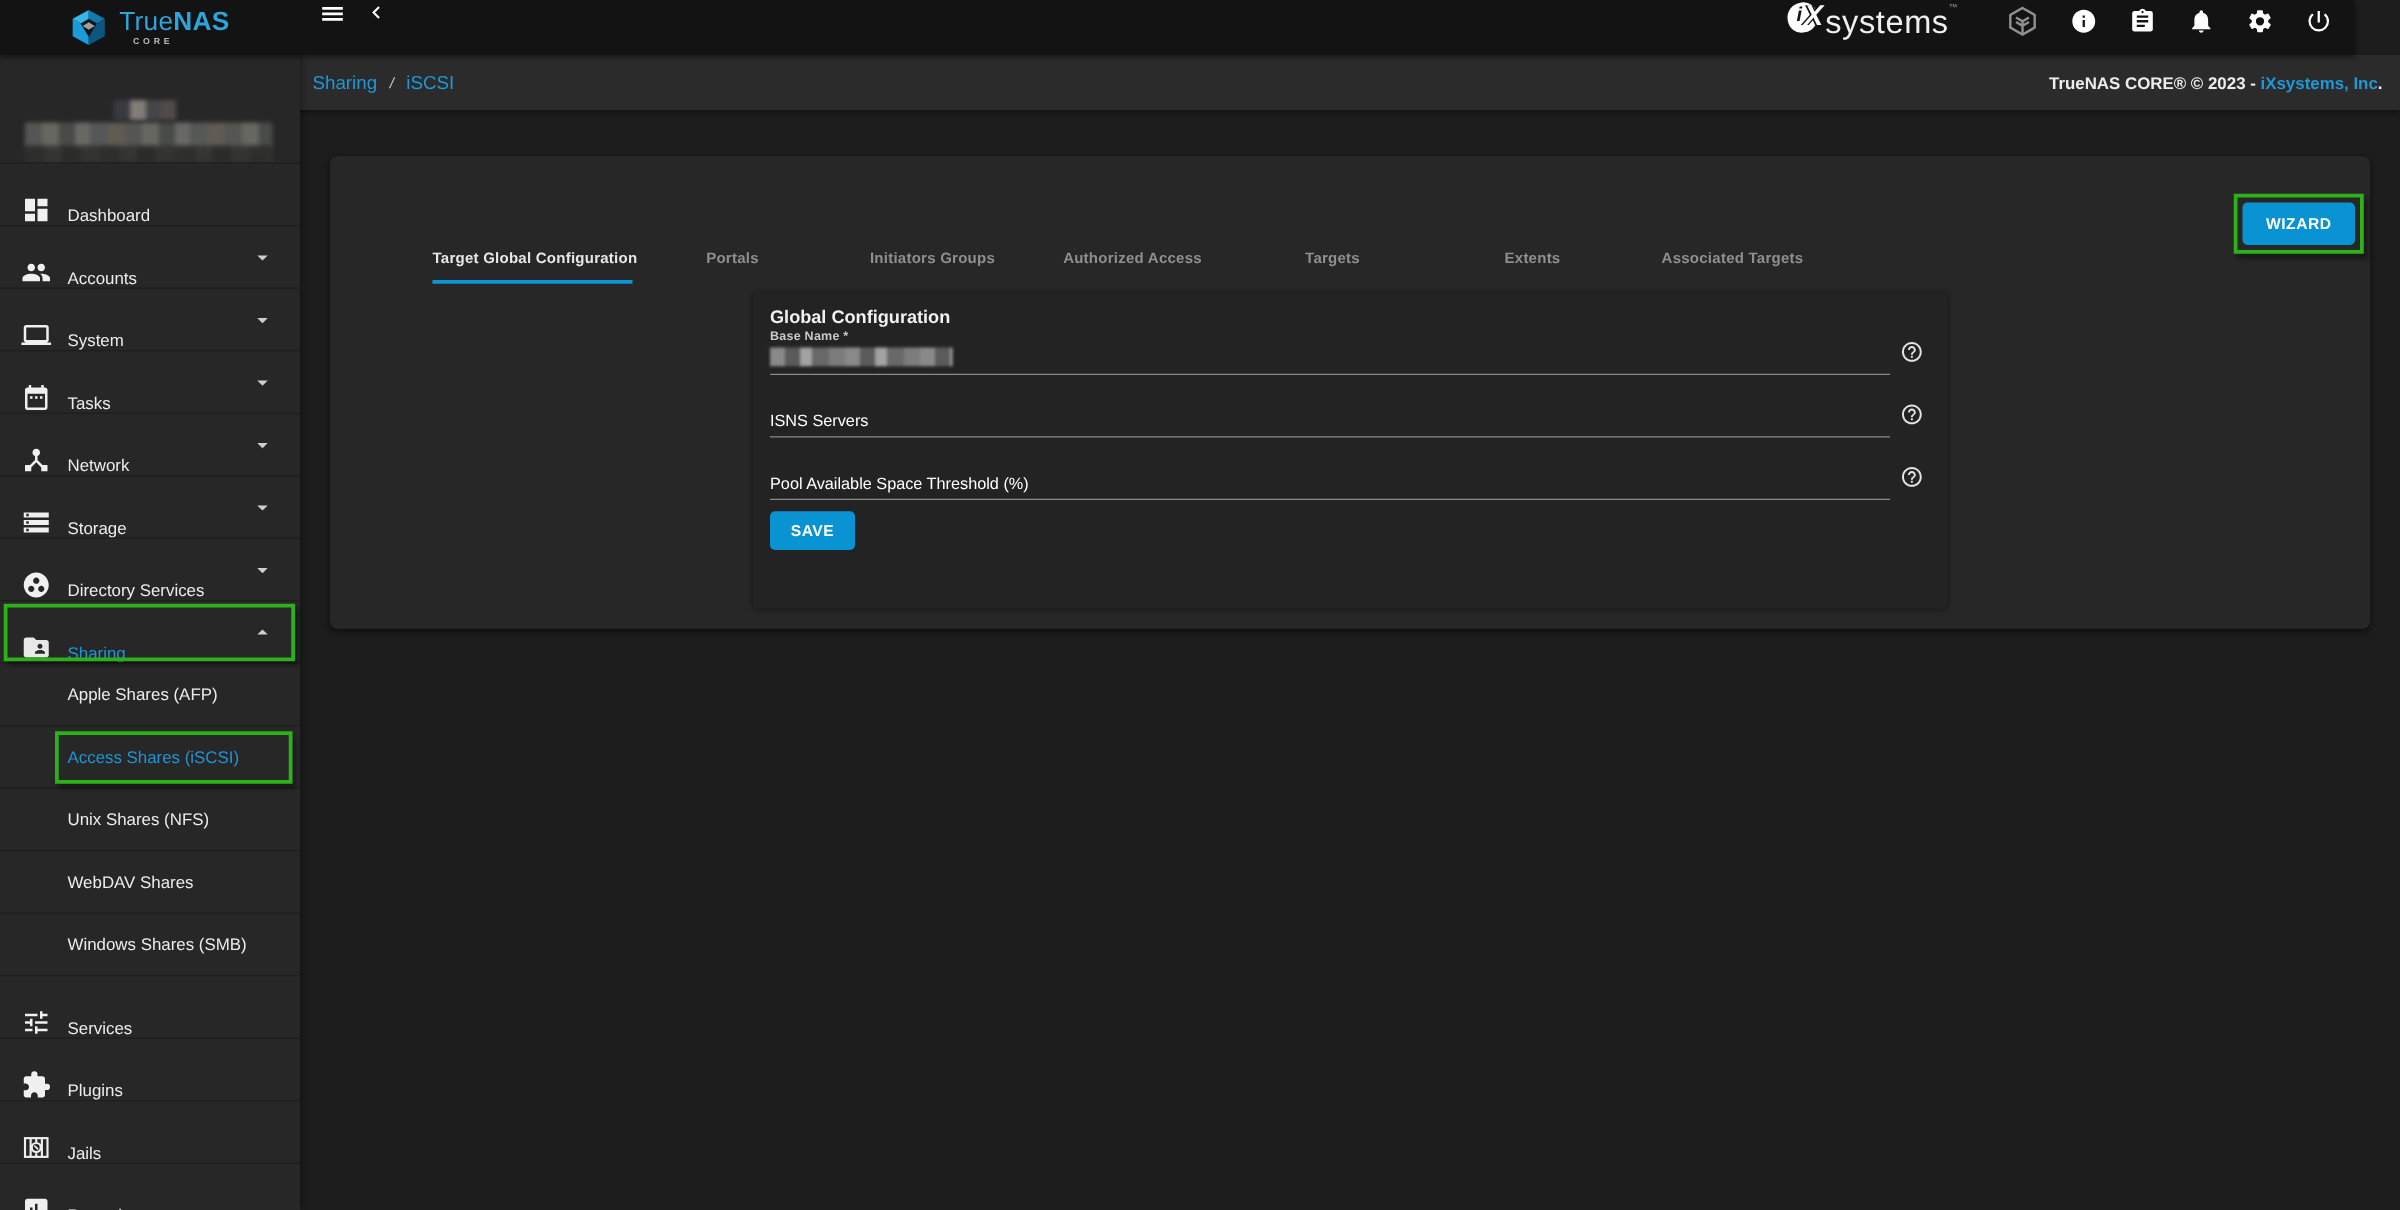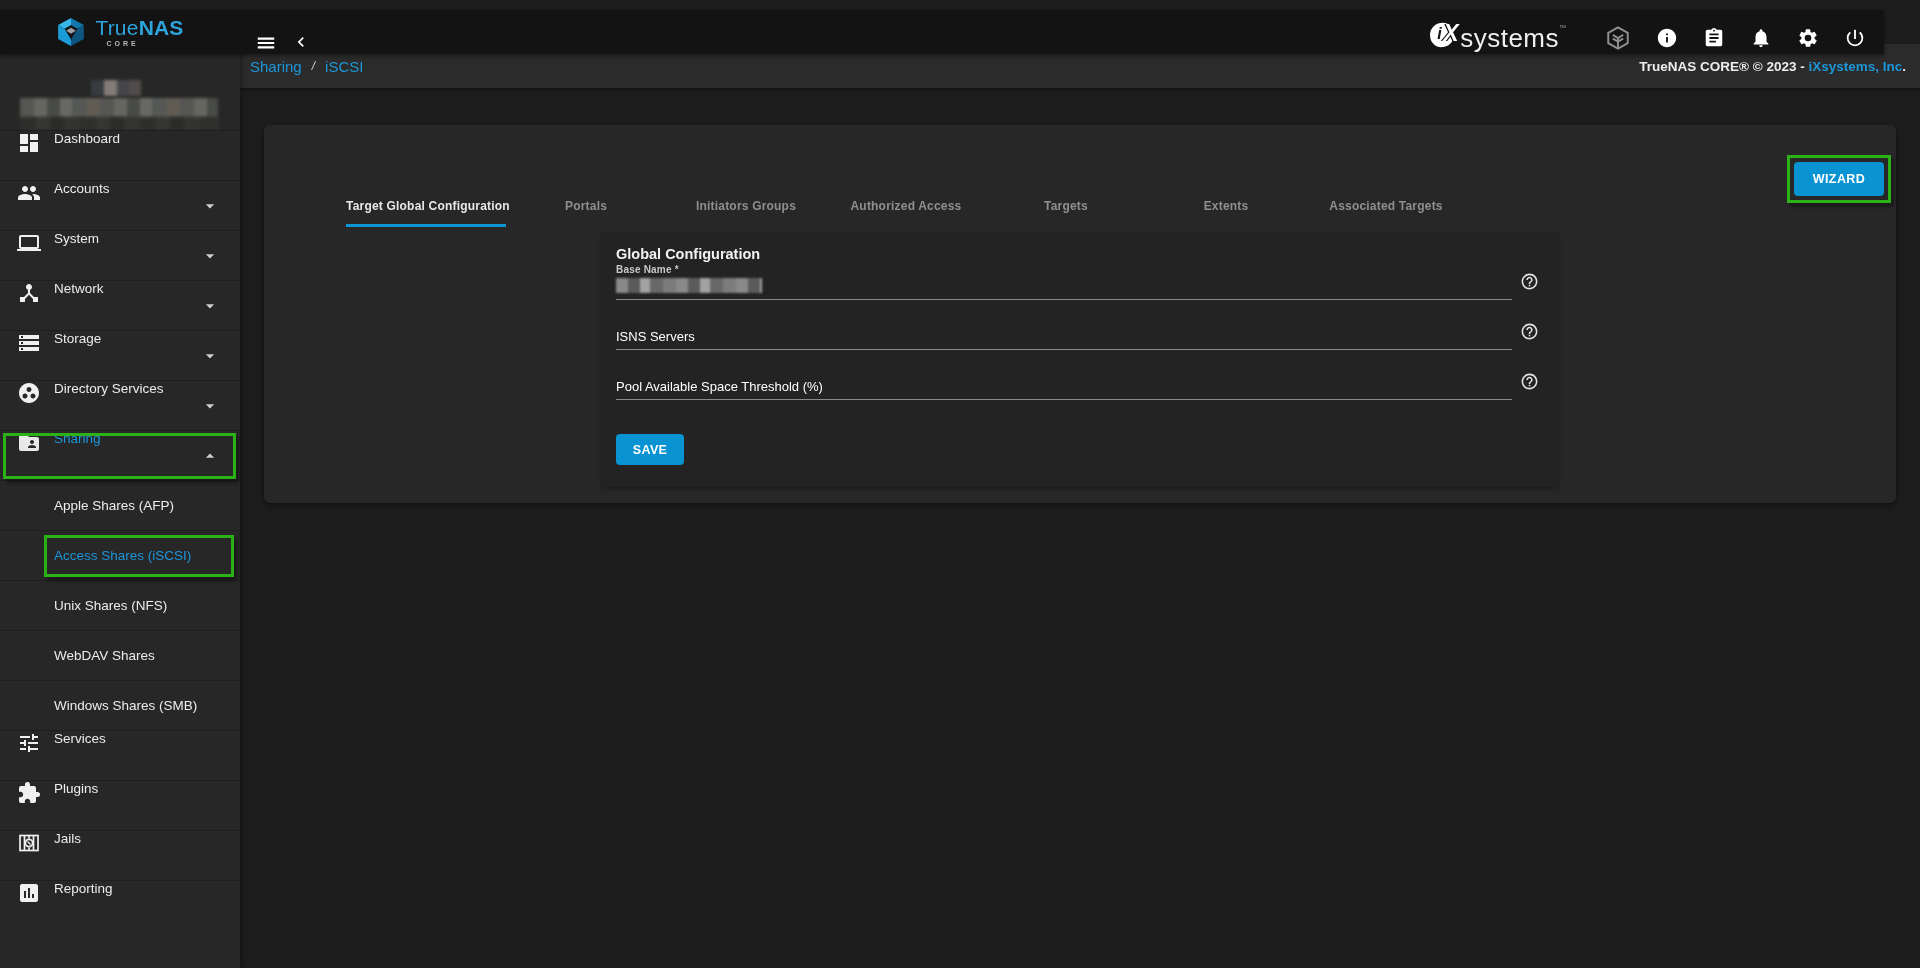--- a/index.html
+++ b/index.html
@@ -1,22 +1,22 @@
 <!DOCTYPE html>
 <html><head>
 <meta charset="utf-8">
 <style>
   * { margin:0; padding:0; box-sizing:border-box; }
   html,body { width:1920px; height:968px; overflow:hidden; background:#1d1d1d;
     font-family:"Liberation Sans", sans-serif; -webkit-font-smoothing:antialiased; }
   .app { position:relative; width:1920px; height:968px; }
 
   
-  .topbar { position:absolute; left:0; top:10px; width:1884px; height:44px; background:#131313;
-    display:flex; align-items:flex-end; z-index:30; box-shadow:0 2px 4px rgba(0,0,0,.45); }
+  .topbar { position:absolute; left:0; top:0; width:1884px; height:44px; background:#131313;
+    display:flex; align-items:flex-start; z-index:30; box-shadow:0 2px 4px rgba(0,0,0,.45); }
   .brand-zone { width:240px; height:44px; display:flex; align-items:center; justify-content:center; gap:9px; }
   .brand-text { line-height:1; }
   .brand-main { font-size:21px; color:#2da4dc; letter-spacing:.2px; }
   .brand-main b { font-weight:700; }
   .brand-sub { font-size:7px; letter-spacing:3px; color:#b9b9b9; font-weight:700; margin:2px 0 0 11px; }
   .top-iconbtn { background:none; border:none; color:#fff; cursor:pointer; display:flex; align-items:center; }
   .hamburger { margin-left:15px; }
   .backchev { margin-left:14px; }
   .top-right { margin-left:auto; display:flex; align-items:center; gap:25px; padding-right:18px; }
   .ix-logo { display:flex; align-items:flex-start; margin-right:14px; cursor:default; }
@@ -42,21 +42,21 @@
   .sidebar { position:absolute; left:0; top:44px; width:240px; height:924px; background:#272727; z-index:25;
     box-shadow:2px 0 5px rgba(0,0,0,.3); }
   .user-area { position:relative; height:86px; }
   .pix { position:absolute; filter:blur(1.5px); opacity:.9; border-radius:1px; }
   .pix-1 { left:91px; top:36px; width:50px; height:16px;
     background:repeating-linear-gradient(90deg,#3a3d42 0 13px,#8d8781 13px 26px,#4a4a4e 26px 38px,#55504e 38px 50px); }
   .pix-2 { left:20px; top:54px; width:198px; height:20px;
     background:repeating-linear-gradient(90deg,#5b5b58 0 14px,#6e6e68 14px 27px,#4d4f4c 27px 40px,#70706c 40px 52px,#5a5e5a 52px 66px,#676158 66px 80px); }
   .pix-3 { left:20px; top:72px; width:198px; height:14px; opacity:.65;
     background:repeating-linear-gradient(90deg,#32332f 0 16px,#3d3e3a 16px 30px,#2e2f2c 30px 44px,#3a3a36 44px 60px); }
-  .sb-item { position:relative; height:50px; display:flex; align-items:flex-start; padding-left:17px;
+  .sb-item { position:relative; height:50px; display:flex; align-items:flex-end; padding-left:17px;
     border-top:1px solid #1e1e1e; cursor:pointer; }
   .sb-icon { width:24px; height:24px; color:#f0f0f0; flex:none; }
   .sb-icon svg { display:block; }
   .sb-label { margin-left:13px; font-size:13.5px; color:#ececec; }
   .sb-item.active .sb-label { color:#1d96d9; }
   .sb-chevron { position:absolute; right:20px; top:50%; transform:translateY(-50%); width:20px; height:20px; color:#cfcfcf; }
   .sb-sub { position:relative; height:50px; display:flex; align-items:center; padding-left:54px;
     border-top:1px solid #1e1e1e; cursor:pointer; }
   .sb-sub .sb-label { margin-left:0; }
   .sb-sub.active .sb-label { color:#1d96d9; }
@@ -86,21 +86,21 @@
   .field { position:relative; width:896px; border-bottom:1px solid #8a8a8a; }
   .f1 { margin-top:2px; padding-bottom:5px; }
   .f1 .flabel { font-size:10px; font-weight:700; color:#c9c9c9; letter-spacing:.2px; }
   .fvalue { margin-top:3px; height:16px; cursor:text; }
   .pix-val { width:146px; height:15px; filter:blur(1.2px); opacity:.95;
     background:repeating-linear-gradient(90deg,#8f8f8f 0 12px,#5e5e5e 12px 24px,#a9a9a9 24px 34px,#6c6c6c 34px 47px,#818181 47px 60px); }
   .f2 { height:50px; display:flex; align-items:flex-end; padding-bottom:5px; cursor:text; }
   .f2 .flabel { font-size:13px; color:#ffffff; }
   .help { position:absolute; right:-27px; bottom:8px; width:19px; height:19px; color:#e2e2e2; cursor:pointer; }
   .help svg { display:block; }
-  .save-btn { margin-top:34px; width:68px; height:31px; }
+  .save-btn { margin-top:9px; width:68px; height:31px; }
 
   [data-interactable="true"] { cursor:pointer; }
 </style>
 </head>
 <body>
 
 <div class="app" data-interactable="false">
 
   <div class="topbar" data-interactable="false">
     <div class="brand-zone" data-interactable="false">
@@ -215,20 +215,31 @@
           <svg viewBox="0 0 24 24" width="24" height="24" fill="currentColor">
             <path d="M20 18c1.1 0 1.99-.9 1.99-2L22 6c0-1.1-.9-2-2-2H4c-1.1 0-2 .9-2 2v10c0 1.1.9 2 2 2H0v2h24v-2h-4zM4 6h16v10H4V6z"></path>
           </svg>
         </span>
       <span class="sb-label" data-interactable="false">System</span>
       <span class="sb-chevron" data-interactable="false"><svg viewBox="0 0 24 24" width="20" height="20" fill="currentColor">
             <path d="M7 10l5 5 5-5z"></path>
           </svg></span>
     </div>
 
+    <div class="sb-item" data-interactable="true">
+      <span class="sb-icon" data-interactable="false">
+          <svg viewBox="0 0 24 24" width="24" height="24" fill="currentColor">
+            <path d="M9 11H7v2h2v-2zm4 0h-2v2h2v-2zm4 0h-2v2h2v-2zm2-7h-1V2h-2v2H8V2H6v2H5c-1.11 0-1.99.9-1.99 2L3 20c0 1.1.89 2 2 2h14c1.1 0 2-.9 2-2V6c0-1.1-.9-2-2-2zm0 16H5V9h14v11z"></path>
+          </svg>
+        </span>
+      <span class="sb-label" data-interactable="false">Tasks</span>
+      <span class="sb-chevron" data-interactable="false"><svg viewBox="0 0 24 24" width="20" height="20" fill="currentColor">
+            <path d="M7 10l5 5 5-5z"></path>
+          </svg></span>
+    </div>
 
     <div class="sb-item" data-interactable="true">
       <span class="sb-icon" data-interactable="false">
           <svg viewBox="0 0 24 24" width="24" height="24" fill="currentColor">
             <path d="M17 16l-4-4V8.82C14.16 8.4 15 7.3 15 6c0-1.66-1.34-3-3-3S9 4.34 9 6c0 1.3.84 2.4 2 2.82V12l-4 4H3v5h5v-3.05l4-4.2 4 4.2V21h5v-5h-4z"></path>
           </svg>
         </span>
       <span class="sb-label" data-interactable="false">Network</span>
       <span class="sb-chevron" data-interactable="false"><svg viewBox="0 0 24 24" width="20" height="20" fill="currentColor">
             <path d="M7 10l5 5 5-5z"></path>

